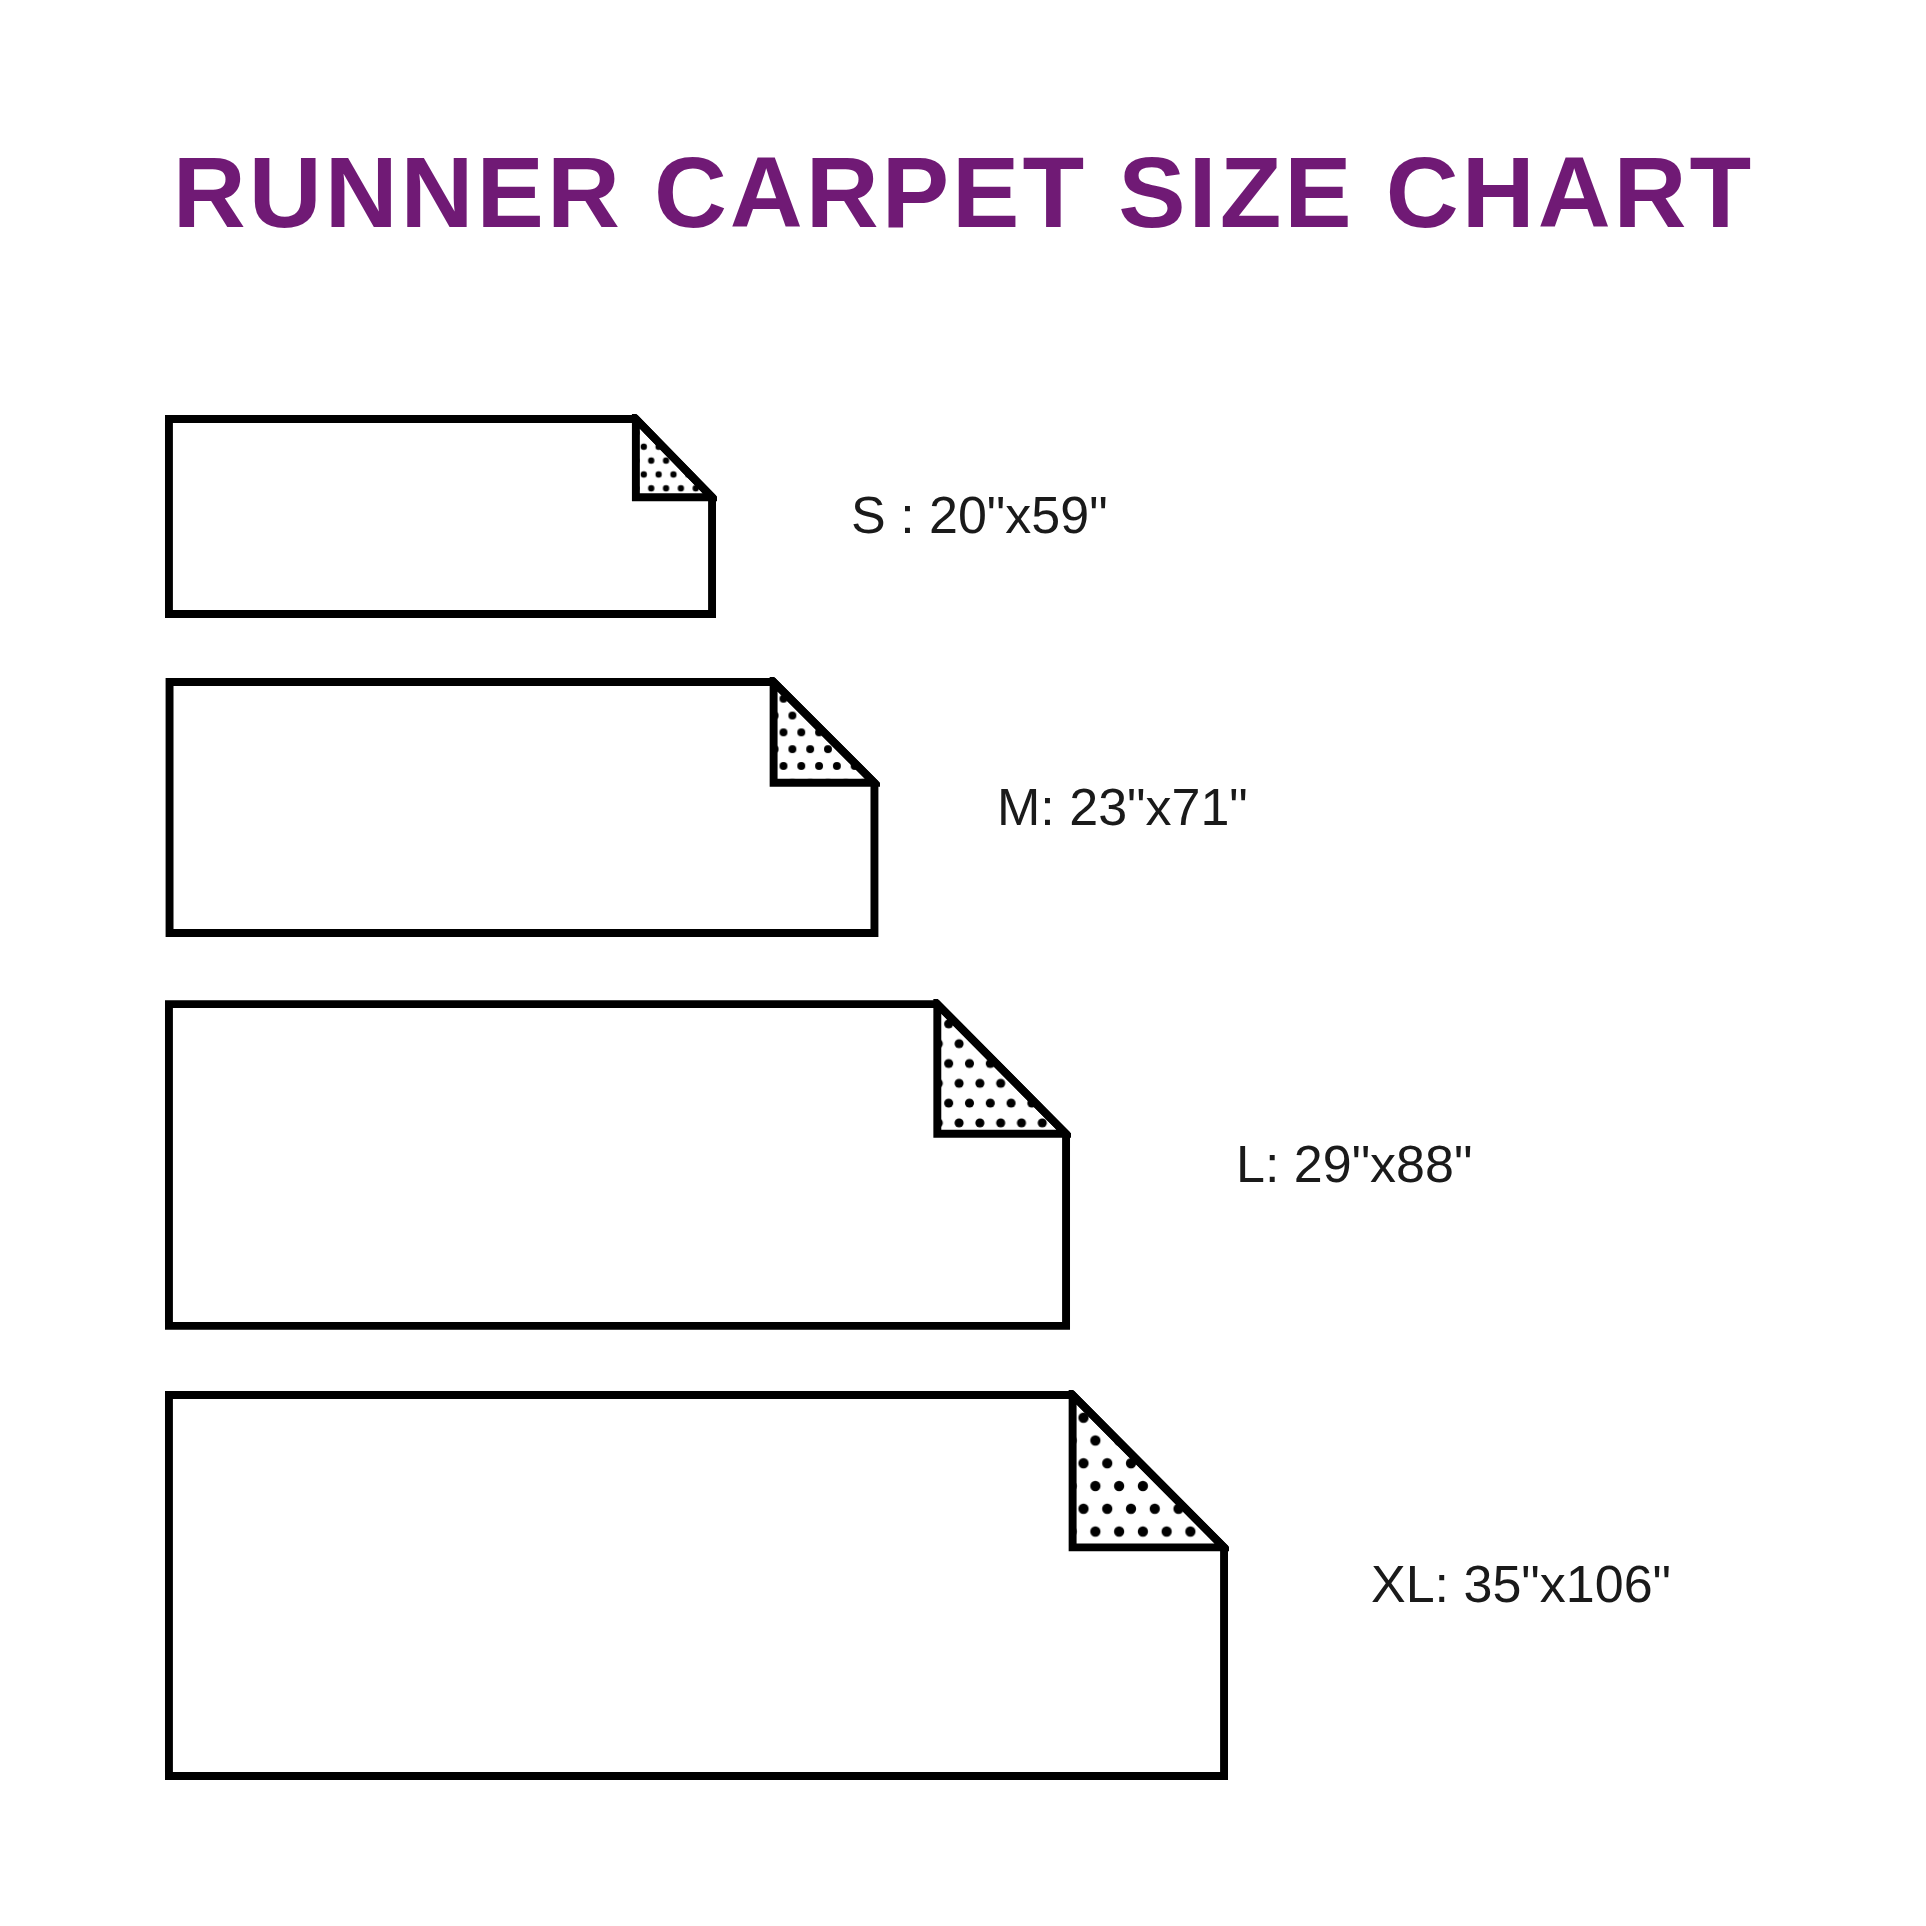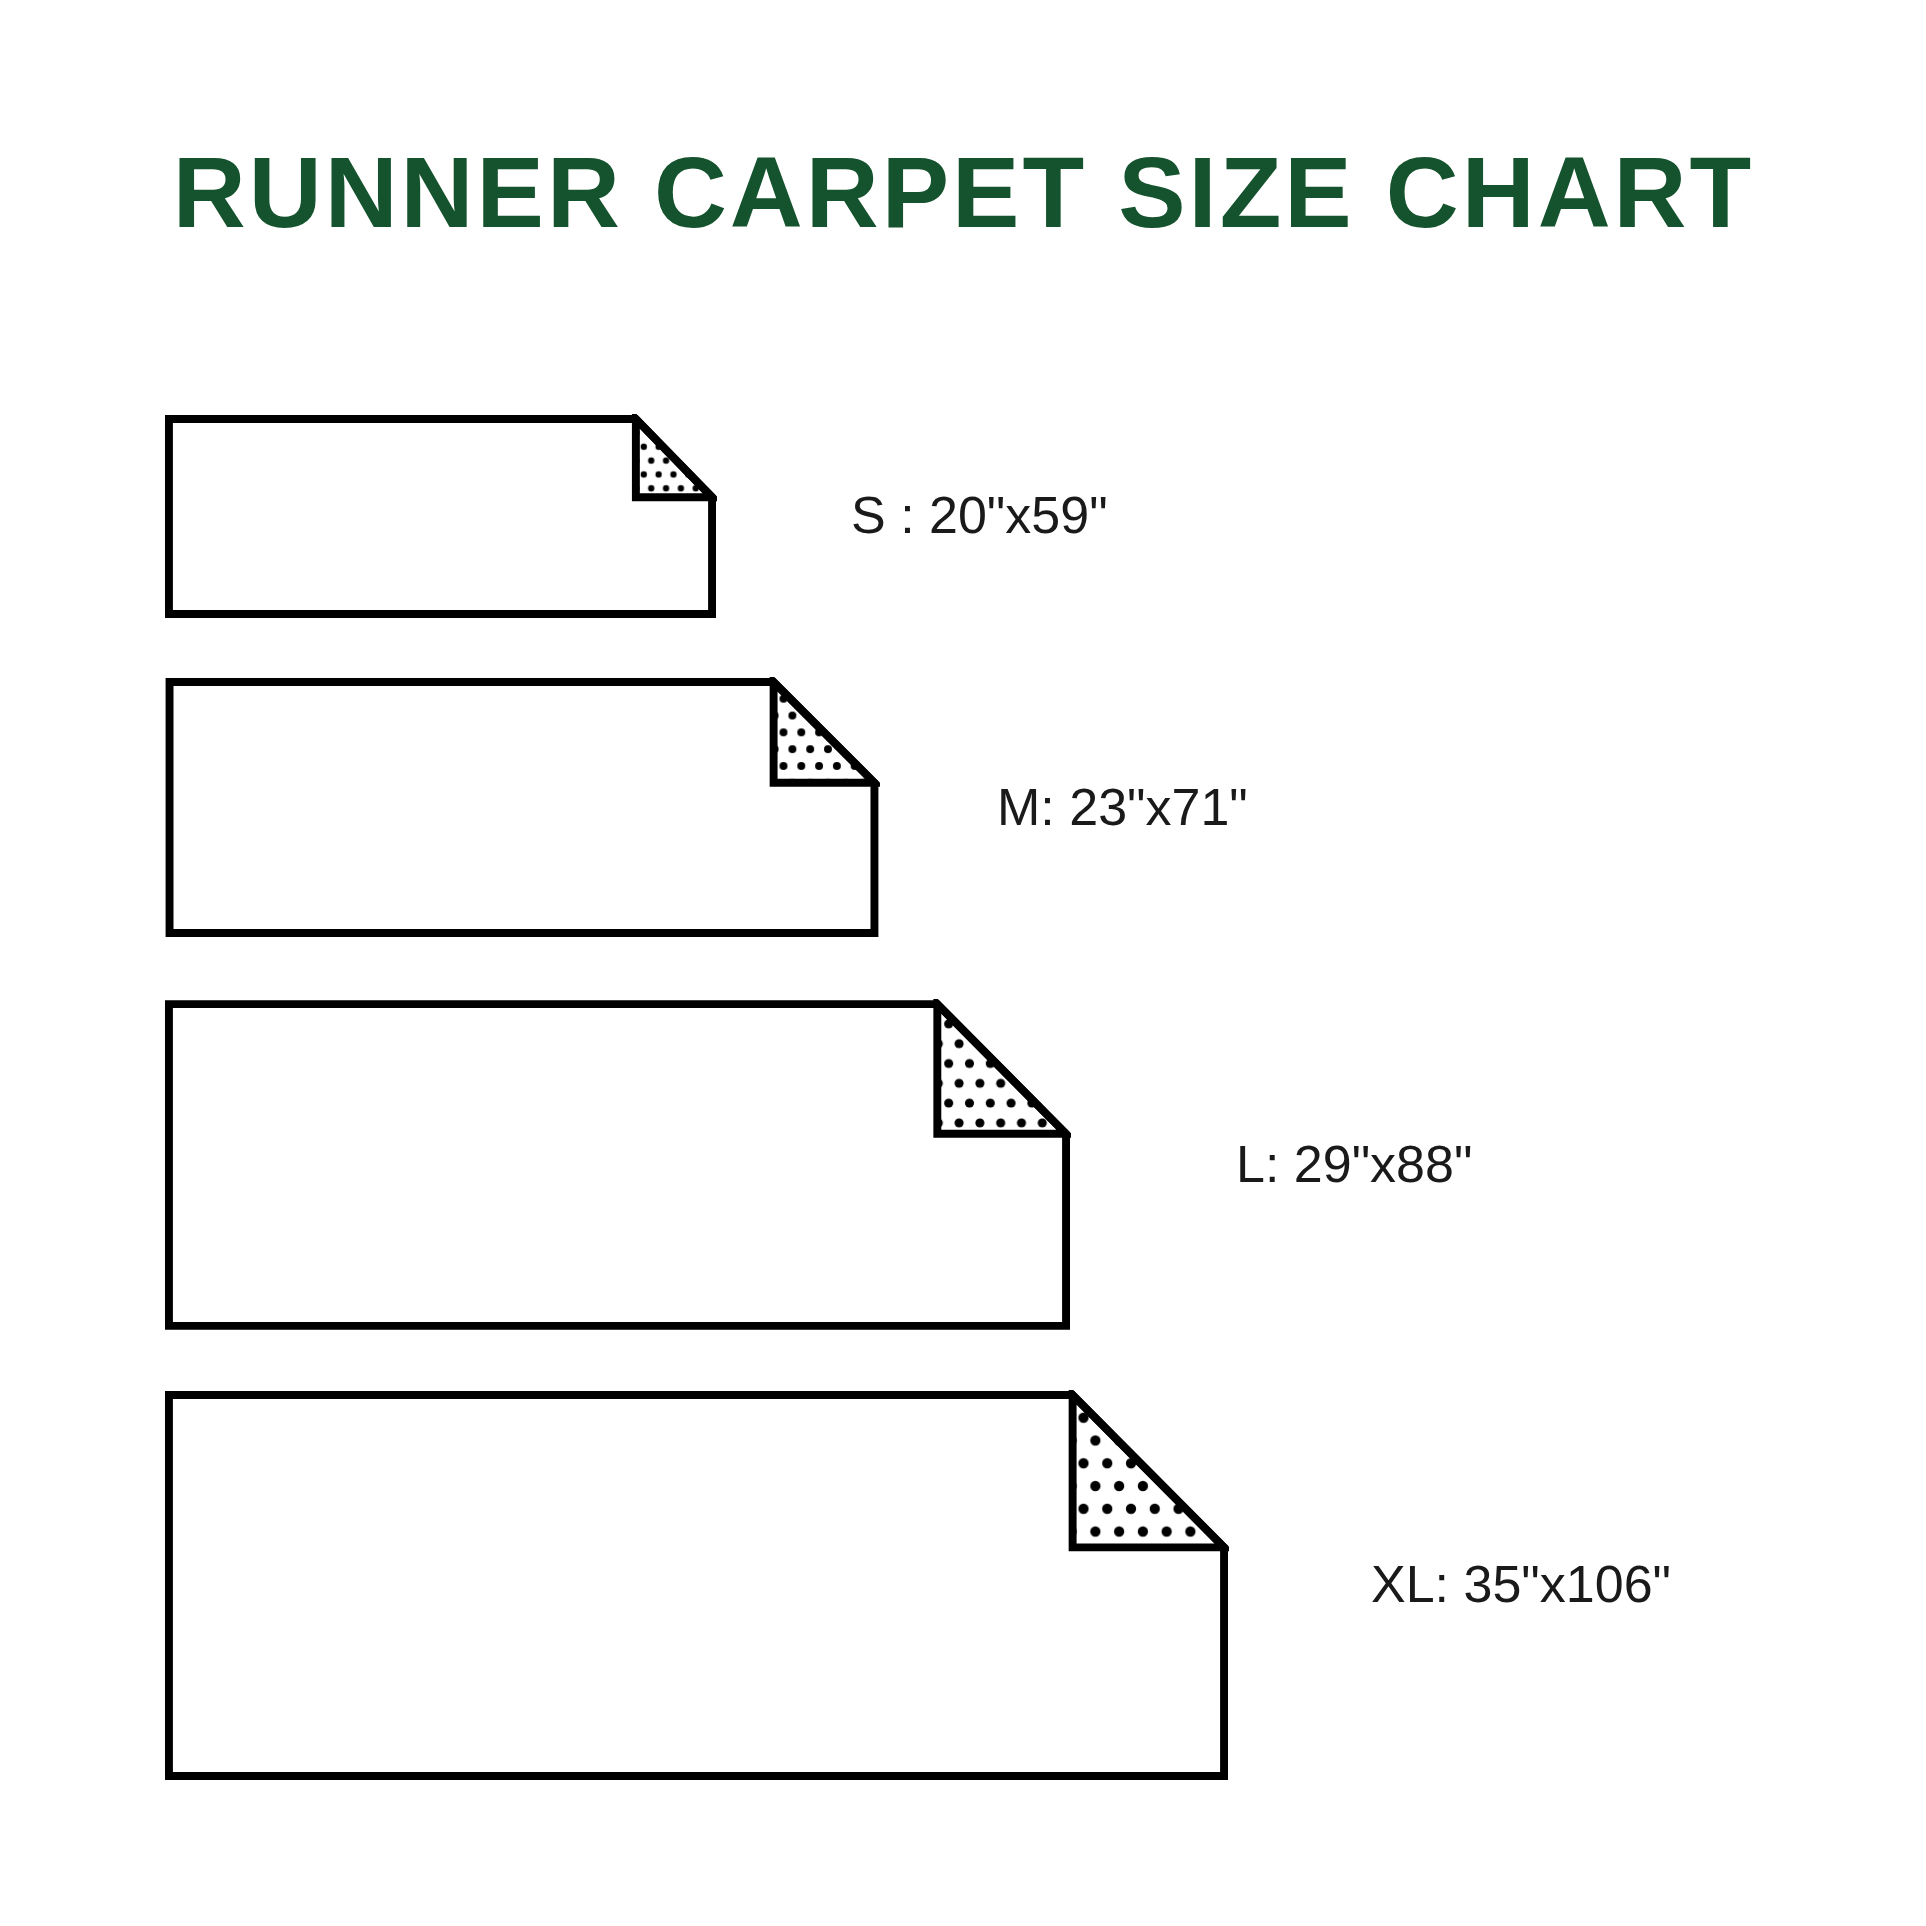--- a/index.html
+++ b/index.html
@@ -14,21 +14,21 @@
   .title {
     position: absolute;
     top: 135px;
     left: 0;
     width: 100%;
     margin: 0;
     text-align: center;
     font-size: 101px;
     font-weight: bold;
     letter-spacing: 3px;
-    color: #14532d;
+    color: #701a75;
     white-space: nowrap;
   }
   .carpet { position: absolute; margin: 0; }
   .carpet-s  { left: 164px; top: 414px;  }
   .carpet-m  { left: 164px; top: 677px;  }
   .carpet-l  { left: 164px; top: 999px; }
   .carpet-xl { left: 164px; top: 1390px; }
 
   .carpet path.body {
     fill: #ffffff;

